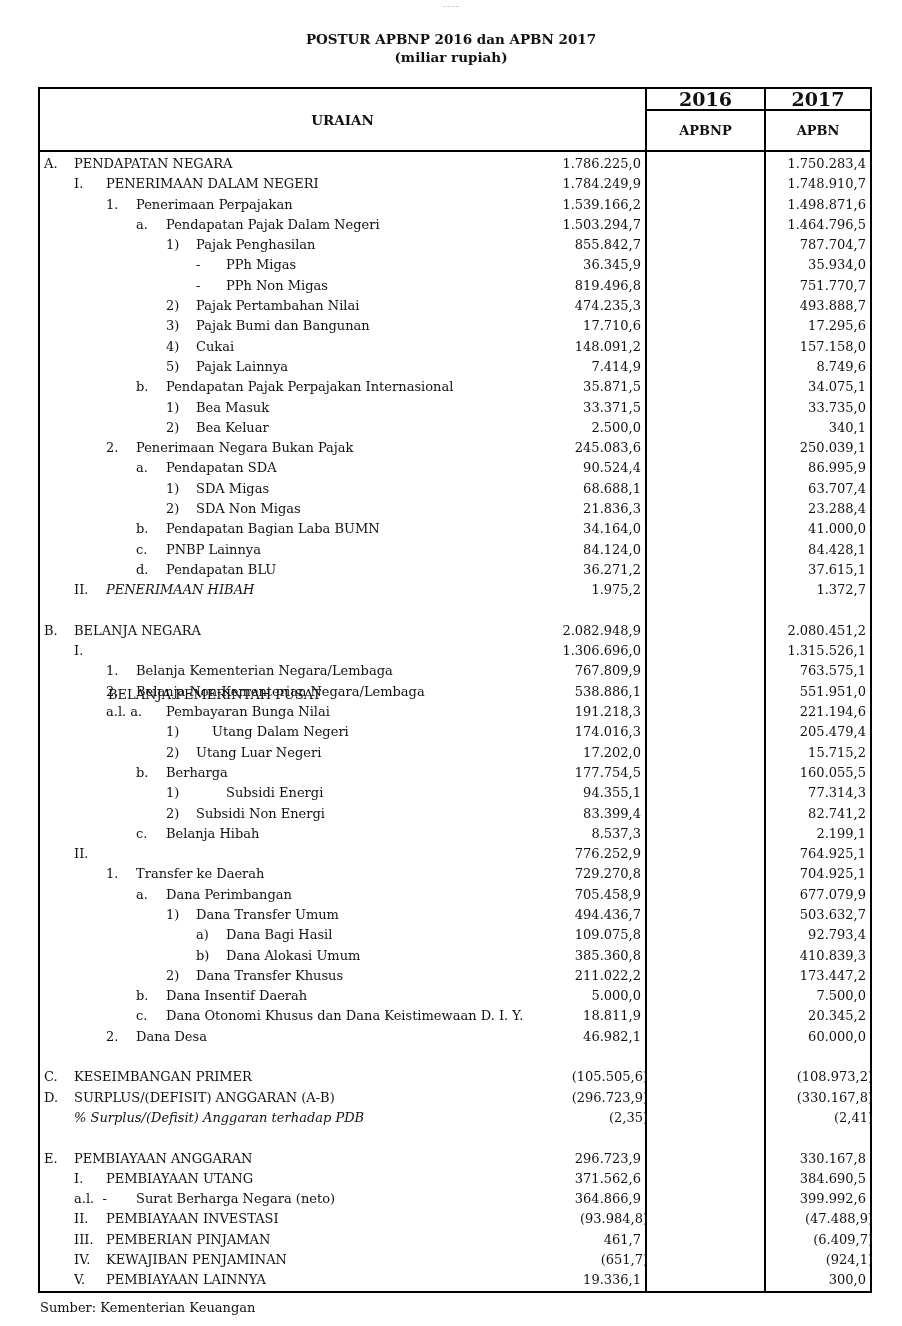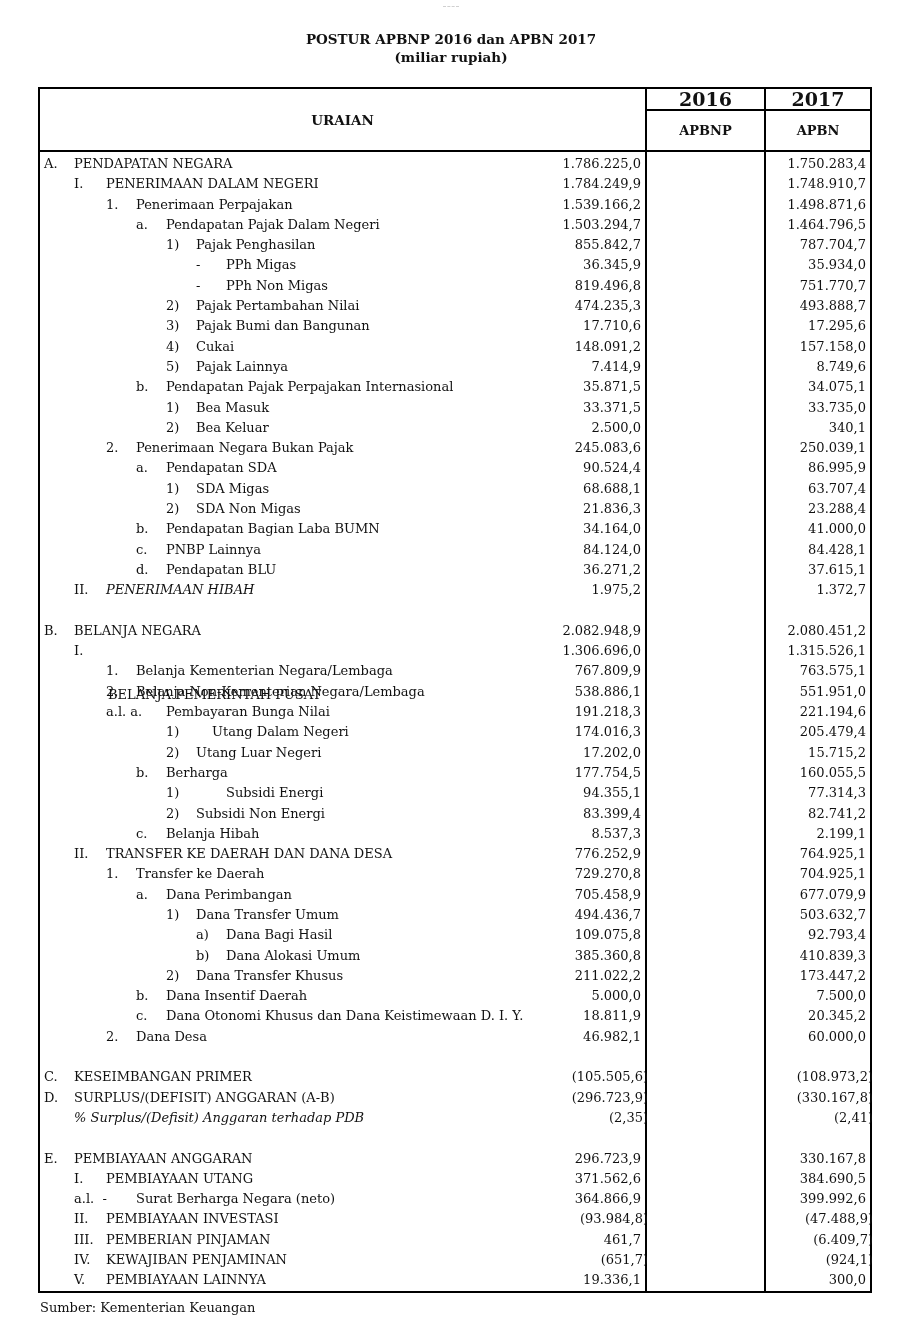--- a/index.html
+++ b/index.html
@@ -260,21 +260,20 @@
         <span class="num v2">82.741,2</span>
       </div>
       <div class="row">
         <span class="lbl" style="left: 96px;">c.</span>
         <span class="lbl" style="left: 126px;">Belanja Hibah</span>
         <span class="num v1">8.537,3</span>
         <span class="num v2">2.199,1</span>
       </div>
       <div class="row">
         <span class="lbl" style="left: 34px;">II.</span>
-        <span class="lbl" style="left: 66px;">TRANSFER KE DAERAH DAN DANA DESA</span>
         <span class="num v1">776.252,9</span>
         <span class="num v2">764.925,1</span>
       </div>
       <div class="row">
         <span class="lbl" style="left: 66px;">1.</span>
         <span class="lbl" style="left: 96px;">Transfer ke Daerah</span>
         <span class="num v1">729.270,8</span>
         <span class="num v2">704.925,1</span>
       </div>
       <div class="row">

